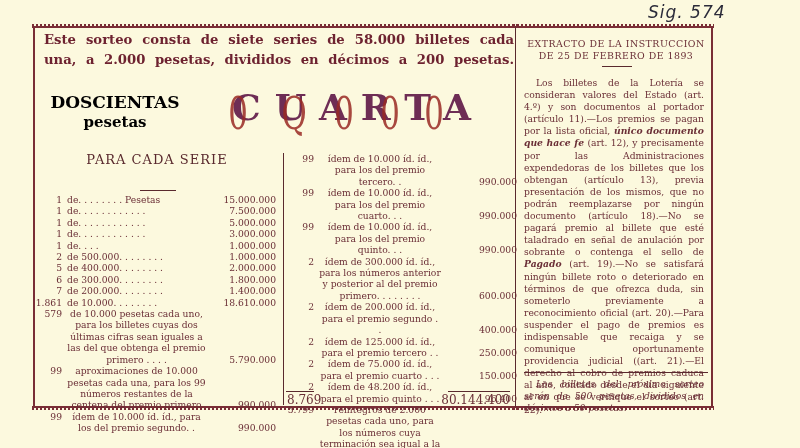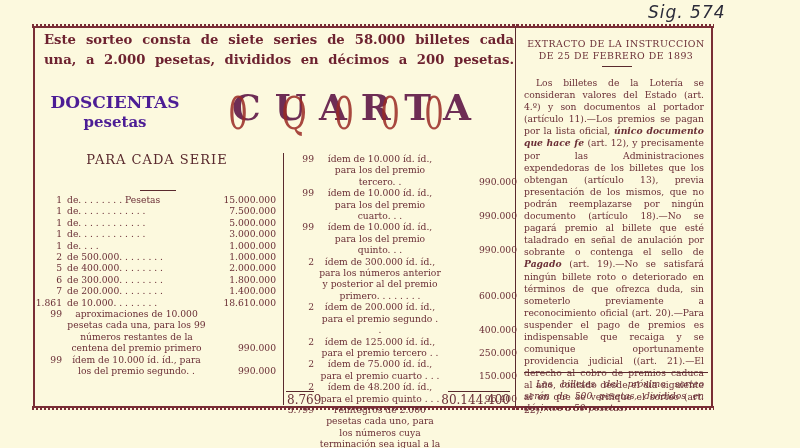--- a/index.html
+++ b/index.html
@@ -32,21 +32,21 @@
 
   .header-text {
     position:absolute; left:44px; top:30px; width:470px;
     font-family:"DejaVu Serif", serif; font-weight:bold; font-size:13.2px;
     color:#6d2230; line-height:20px; text-align:justify; text-align-last:justify;
     word-spacing:2px;
   }
   .header-text div { text-align:justify; text-align-last:justify; }
   .dosc {
     position:absolute; left:46px; top:92px; font-weight:bold; font-size:17px;
-    color:#4c1d95; text-align:center; width:138px; line-height:20px;
+    color:#000000; text-align:center; width:138px; line-height:20px;
   }
   .dosc .small { font-size:15px; }
   .cuarta {
     position:absolute; left:232px; top:86px; font-size:36px; font-weight:bold;
     color:#6e2d55; letter-spacing:14px; font-family:"DejaVu Serif", serif;
   }
   .stamp {
     position:absolute; top:88px; font-size:44px; color:#9a2a24; opacity:0.85;
     font-family:"DejaVu Serif", serif; transform:scaleX(0.7);
   }
@@ -162,20 +162,25 @@
         <span class="qty">7</span>
         <span class="desc">de 200.000. . . . . . . .</span>
         <span class="amt">1.400.000</span>
       </div>
     <div class="prow">
         <span class="qty" style="margin-left:-10px;width:32px;">1.861</span>
         <span class="desc">de 10.000. . . . . . . .</span>
         <span class="amt">18.610.000</span>
       </div>
     <div class="pblock">
+        <span class="qty">579</span>
+        <span class="desc">de 10.000 pesetas cada uno, para los billetes cuyas dos últimas cifras sean iguales a las del que obtenga el premio primero . . . .</span>
+        <span class="amt">5.790.000</span>
+      </div>
+    <div class="pblock">
         <span class="qty">99</span>
         <span class="desc">aproximaciones de 10.000 pesetas cada una, para los 99 números restantes de la centena del premio primero</span>
         <span class="amt">990.000</span>
       </div>
     <div class="pblock">
         <span class="qty">99</span>
         <span class="desc">ídem de 10.000 íd. íd., para los del premio segundo. .</span>
         <span class="amt">990.000</span>
       </div>
   </div>

